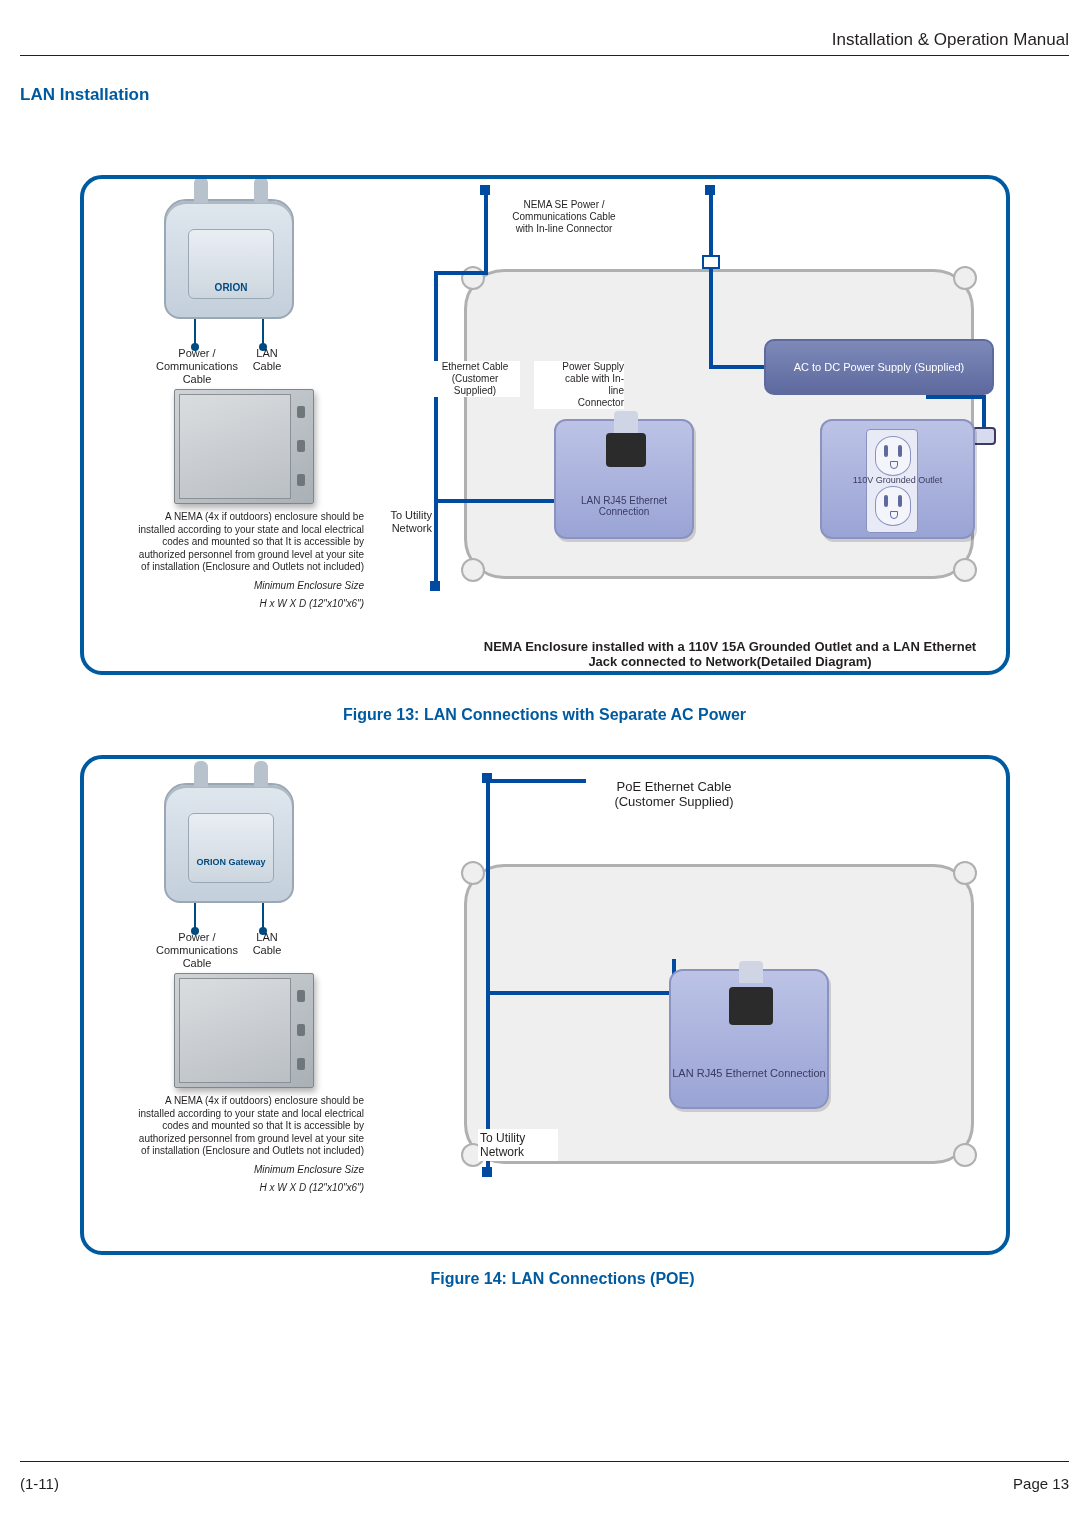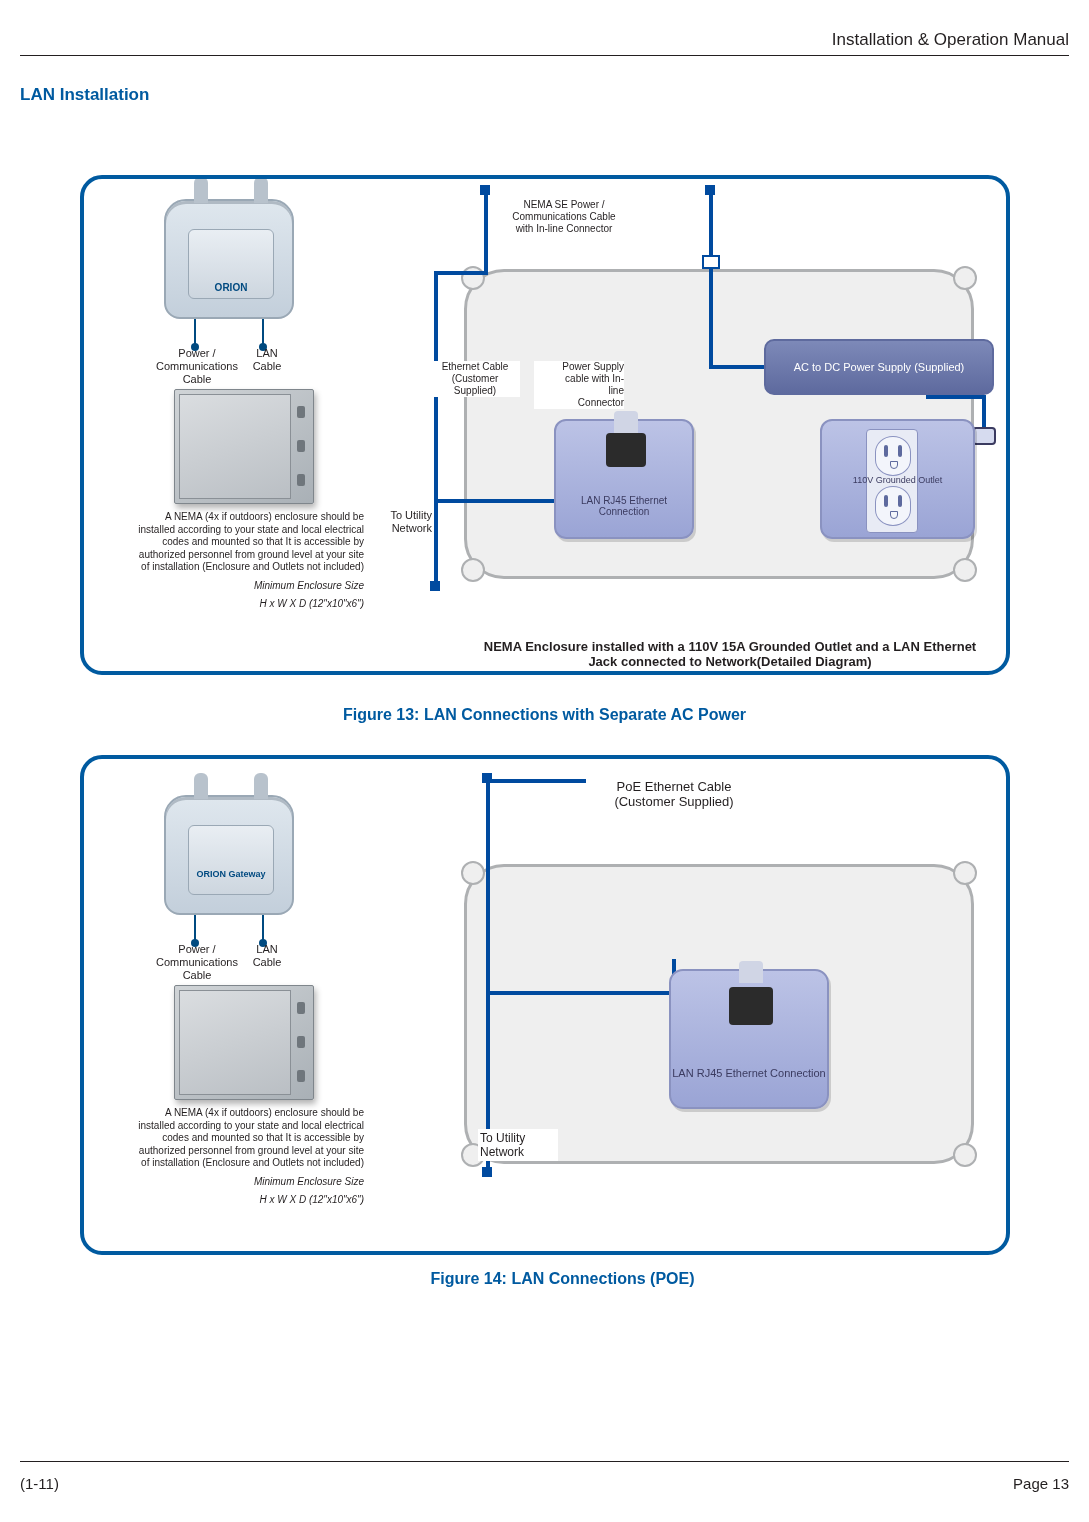--- a/index.html
+++ b/index.html
@@ -187,21 +187,21 @@
   .f13w-psu-v{left:608px; top:216px; height:48px;}
   .f13w-psu-plug{left:598px; top:248px; width:24px; height:18px; border:2px solid #3b3b60; border-radius:4px; position:absolute; background:#d6dbef;}
 
   .f13-eth-lbl{position:absolute; top:182px; left:56px; font-size:10px; text-align:center; width:90px; background:#fff;}
   .f13-psc-lbl{position:absolute; top:182px; left:160px; font-size:10px; text-align:right; width:90px; background:#fff;padding-left:28px;}
   .f13-orionse-lbl{position:absolute; top:20px; left:130px; width:120px; font-size:10px; text-align:center;}
   .f13-util-lbl{position:absolute; top:330px; left:8px; font-size:11px; text-align:right; width:50px;}
   .f13-bottom-caption{position:absolute; bottom:10px; left:100px; right:20px; text-align:center; font-weight:bold; font-size:13px;}
 
   
-  .f14-left { position: absolute; left: 20px; top: 16px; width: 270px; height: 500px; }
+  .f14-left { position: absolute; left: 20px; top: 4px; width: 270px; height: 500px; }
   .f14-right { position:absolute; left:290px; top:0; right:0; height:500px;}
   .big-enclosure2{
     position:absolute; top:105px; left:90px; width:510px; height:300px;
     border:3px solid #aeb0b2; border-radius:40px;
     background:#efefef;
   }
   .rj45-box2{
     position:absolute; top:210px; left:295px; width:160px; height:140px;
     border:2px solid #8a92c0; border-radius:14px;
     background:linear-gradient(#bcc3e6,#9aa4d5);

